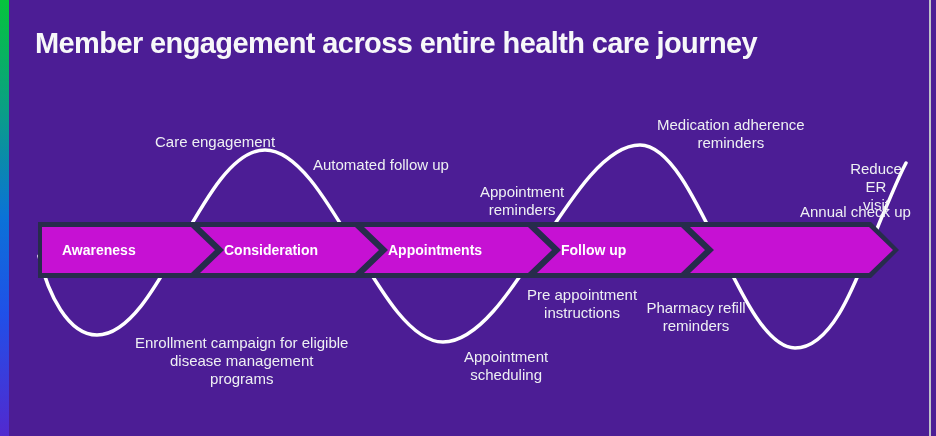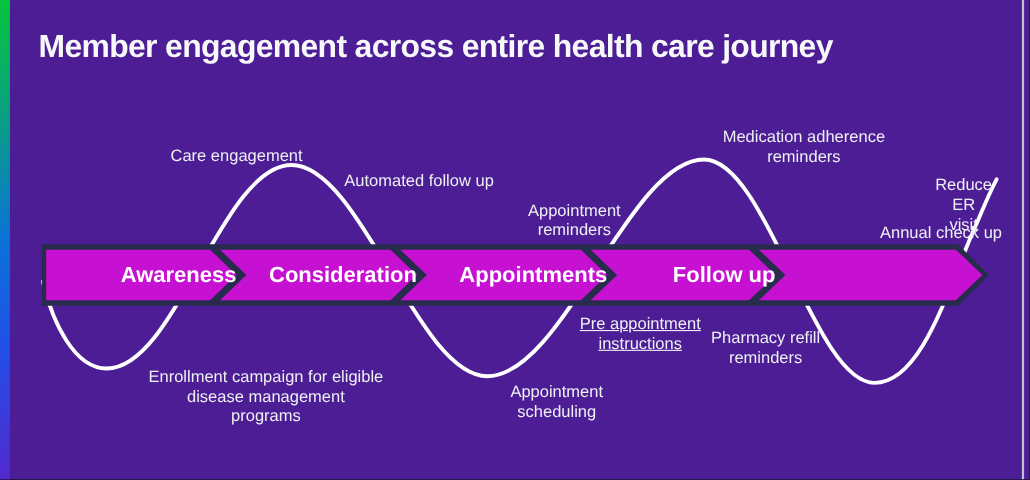--- a/index.html
+++ b/index.html
@@ -20,22 +20,22 @@
   }
   .page-title{
     position:absolute;left:35px;top:8px;width:880px;
     color:#f7f8f9;
     font-size:29px;font-weight:800;letter-spacing:-0.6px;
     white-space:nowrap;
   }
   .journey-svg{position:absolute;left:0;top:0;}
   .stage-label{
     position:absolute;top:236px;height:28px;line-height:28px;
-    text-align:right;color:#ffffff;
-    font-size:20px;font-weight:bold;
+    text-align:left;color:#ffffff;
+    font-size:14px;font-weight:bold;
     z-index:3;
   }
   .stage-awareness{left:62px;width:153px;}
   .stage-consideration{left:224px;width:155px;}
   .stage-appointments{left:388px;width:164px;}
   .stage-followup{left:561px;width:144px;}
   .stage-preventive{left:705px;width:180px;}
   .ann{
     position:absolute;
     color:#eef0f3;font-size:15px;line-height:18px;
@@ -44,21 +44,21 @@
     text-align:center;
   }
   .ann-track{left:155px;top:133px;}
   .ann-automated{left:313px;top:156px;}
   .ann-appt-reminders{left:480px;top:183px;}
   .ann-medication{left:657px;top:116px;}
   .ann-reduce-er{left:840px;top:160px;width:72px;text-align:center;}
   .ann-annual{left:780px;top:203px;margin-left:20px;}
   .ann-enrollment{left:135px;top:334px;}
   .ann-appt-scheduling{left:464px;top:348px;}
-  .ann-pre-appt{left:527px;top:286px;text-decoration:underline;}
+  .ann-pre-appt{left:527px;top:286px;}
   .ann-pharmacy{left:640px;top:299px;width:112px;text-align:center;}
   .ann-care-gap{left:817px;top:345px;}
 </style>
 </head>
 <body>
 
 <div class="frame">
 
   <div class="accent-strip"></div>
 

